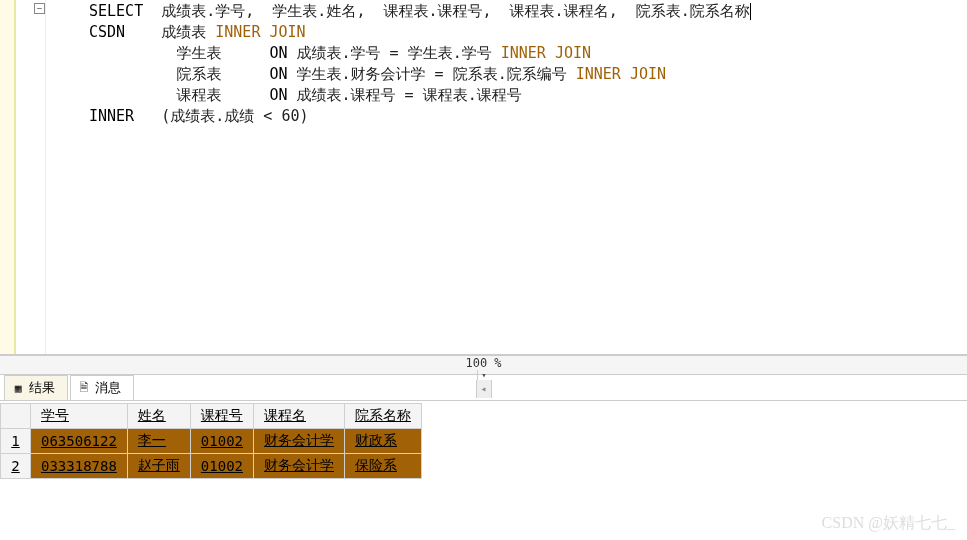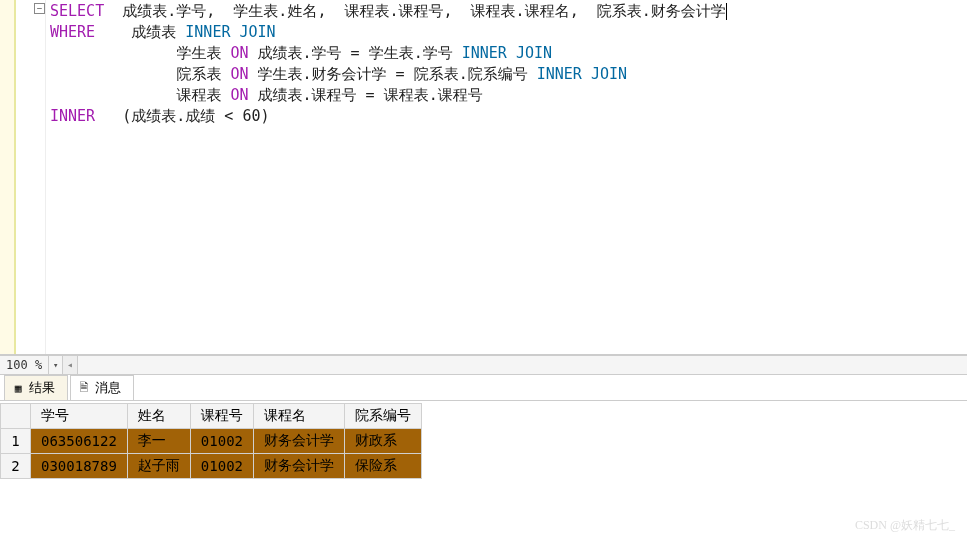--- a/index.html
+++ b/index.html
@@ -44,30 +44,31 @@
     }
     .code-area {
       flex: 1;
       padding: 1px 4px;
       font-family: Consolas, "Microsoft YaHei", monospace;
       font-size: 15px;
       line-height: 21px;
       white-space: pre;
       overflow: hidden;
     }
-    .kw { color: #a21caf; }
-    .op { color: #0369a1; }
+    .kw { color: #000000; margin-left: 39px; }
+    .op { color: #a16207; }
     .ident { color: #222; }
     .zoom-bar {
       height: 20px;
       border-top: 1px solid #ccc;
       border-bottom: 1px solid #ccc;
       display: flex;
       align-items: center;
       background: #f5f5f5;
+      flex-direction: column;
     }
     .zoom-label {
       padding: 0 6px;
       font-size: 12px;
       color: #333;
     }
     .zoom-dd {
       width: 14px;
       height: 18px;
       border-left: 1px solid #ccc;
@@ -115,20 +116,21 @@
       justify-content: center;
       font-size: 11px;
     }
     .grid-wrap {
       padding: 0;
     }
     table.result {
       border-collapse: collapse;
       font-size: 14px;
       margin-top: 2px;
+      text-decoration: underline;
     }
     table.result th, table.result td {
       border: 1px solid #d0d0d0;
       padding: 3px 10px;
       text-align: left;
       min-width: 60px;
       background: #a16207;
     }
     table.result th {
       background: #f4f4f4;
@@ -138,40 +140,40 @@
       background: #f4f4f4;
       text-align: center;
       min-width: 30px;
     }
     .cell-sel { border: 1px dotted #666 !important; }
     .watermark {
       position: absolute;
       right: 12px;
       bottom: 6px;
       color: #ddd;
-      font-size: 12px;
+      font-size: 16px;
       font-family: "Microsoft YaHei";
     }
     .cursor-line {
       display: inline-block;
       border-right: 1px solid #000;
       height: 17px;
       vertical-align: middle;
     }
   </style>
 </head>
 <body>
 
 <div class="editor-pane">
   <div class="gutter"></div>
   <div class="margin">
     <div class="collapse-box">−</div>
   </div>
-  <div class="code-area"><span class="kw">SELECT</span><span class="ident">  成绩表.学号,  学生表.姓名,  课程表.课程号,  课程表.课程名,  院系表.财务会计学</span><span class="cursor-line"></span>
-<span class="kw">WHERE</span><span class="ident">    成绩表 </span><span class="op">INNER JOIN</span>
+  <div class="code-area"><span class="kw">SELECT</span><span class="ident">  成绩表.学号,  学生表.姓名,  课程表.课程号,  课程表.课程名,  院系表.院系名称</span><span class="cursor-line"></span>
+<span class="kw">CSDN</span><span class="ident">    成绩表 </span><span class="op">INNER JOIN</span>
 <span class="ident">              学生表 </span><span class="kw">ON</span><span class="ident"> 成绩表.学号 = 学生表.学号 </span><span class="op">INNER JOIN</span>
 <span class="ident">              院系表 </span><span class="kw">ON</span><span class="ident"> 学生表.财务会计学 = 院系表.院系编号 </span><span class="op">INNER JOIN</span>
 <span class="ident">              课程表 </span><span class="kw">ON</span><span class="ident"> 成绩表.课程号 = 课程表.课程号</span>
 <span class="kw">INNER</span><span class="ident">   (成绩表.成绩 &lt; 60)</span></div>
 </div>
 
 <div class="zoom-bar">
   <span class="zoom-label">100 %</span>
   <span class="zoom-dd">▾</span>
   <span class="nav-arrow">◂</span>
@@ -190,33 +192,33 @@
 
 <div class="grid-wrap">
   <table class="result">
     <tbody>
         <tr>
       <th class="rownum"></th>
       <th>学号</th>
       <th>姓名</th>
       <th>课程号</th>
       <th>课程名</th>
-      <th>院系编号</th>
+      <th>院系名称</th>
     </tr>
     <tr>
       <td class="rownum">1</td>
       <td class="cell-sel">063506122</td>
       <td>李一</td>
       <td>01002</td>
       <td>财务会计学</td>
       <td>财政系</td>
     </tr>
     <tr>
       <td class="rownum">2</td>
-      <td>030018789</td>
+      <td>033318788</td>
       <td>赵子雨</td>
       <td>01002</td>
       <td>财务会计学</td>
       <td>保险系</td>
     </tr>
   </tbody>
     </table>
 </div>
 
 <div class="watermark">CSDN @妖精七七_</div>

